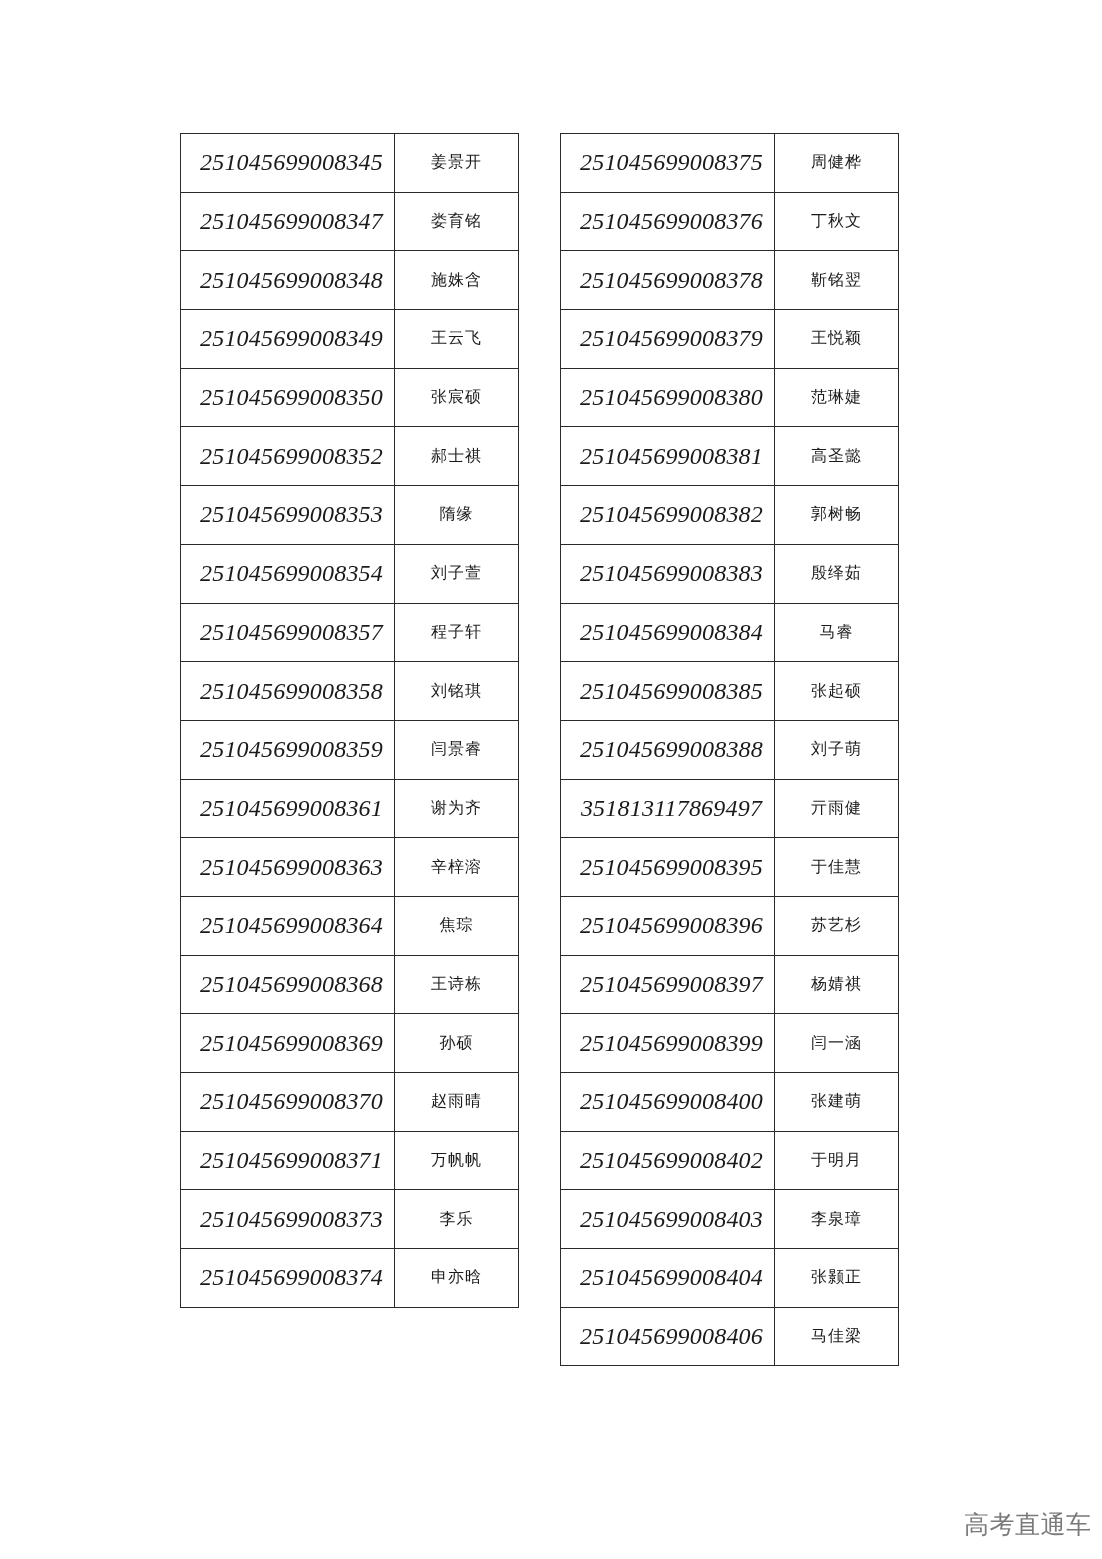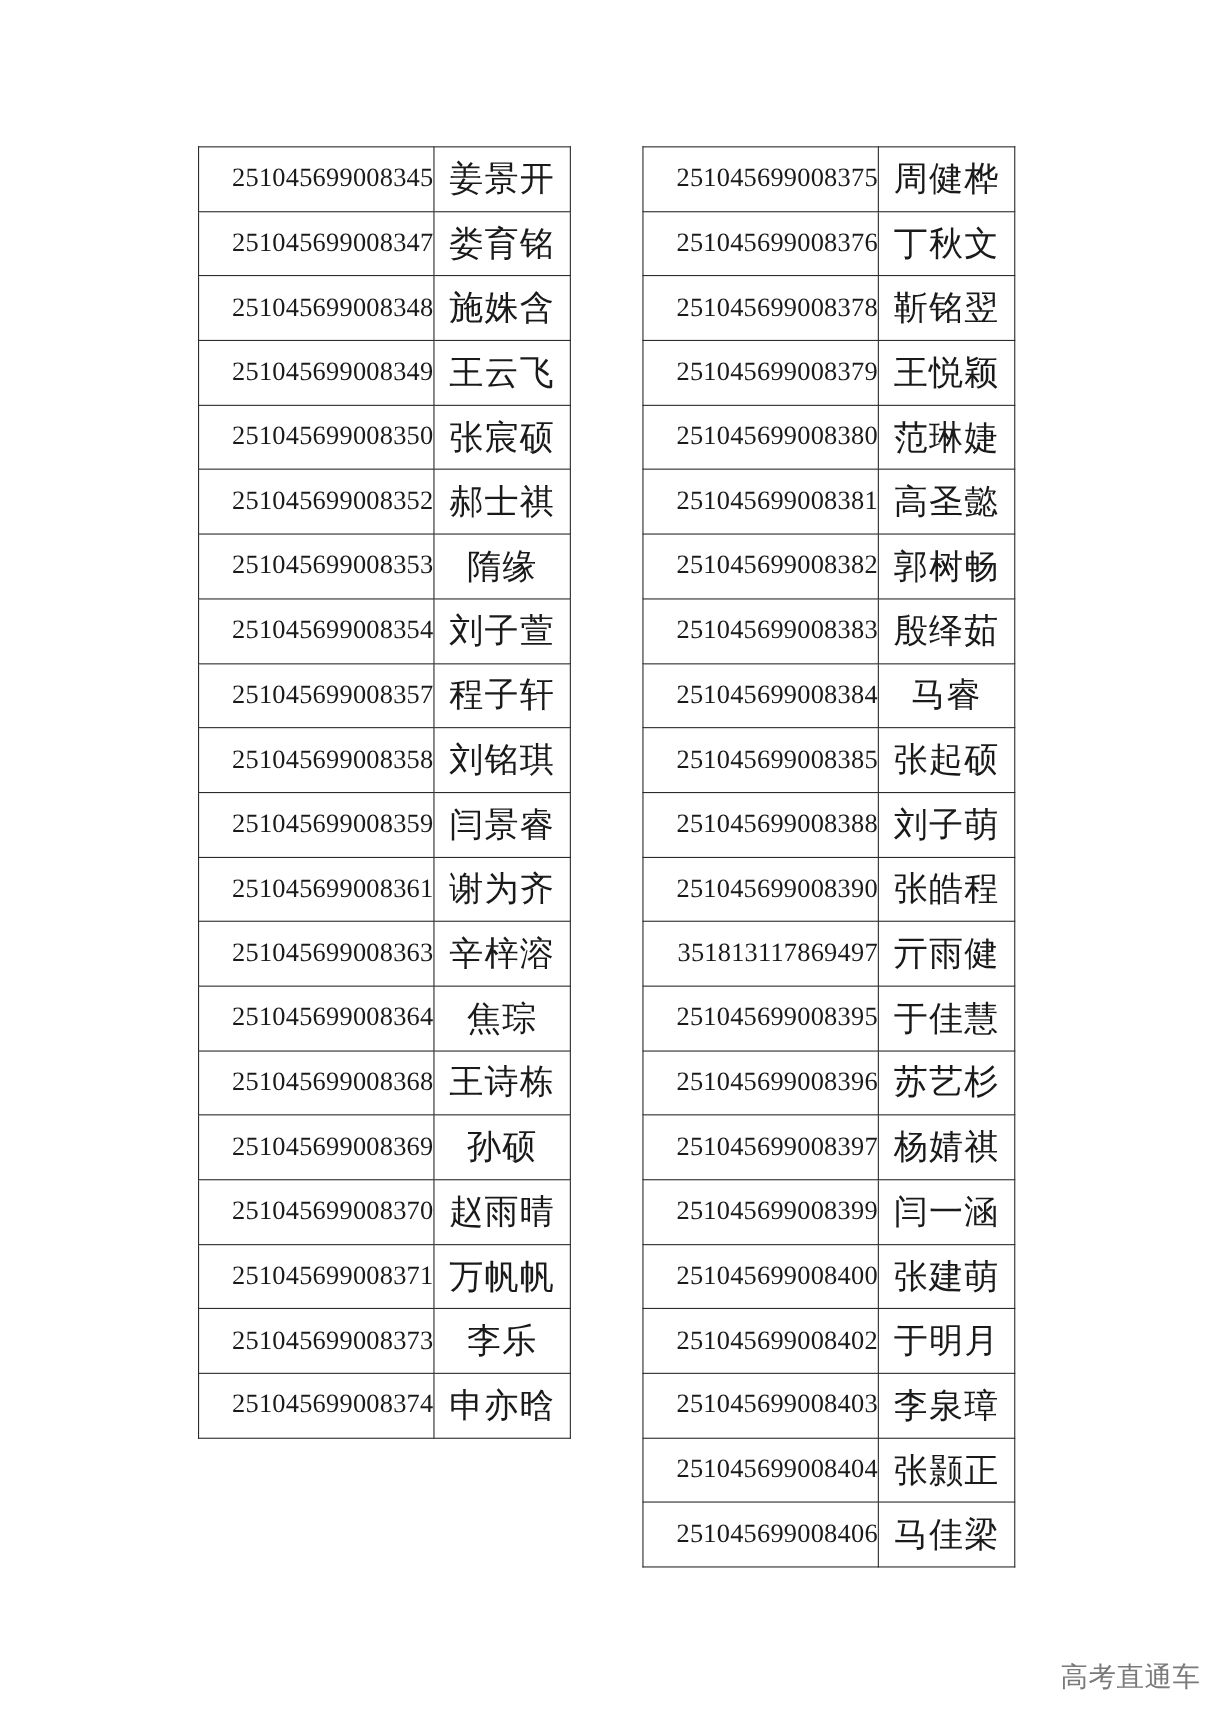--- a/index.html
+++ b/index.html
@@ -15,42 +15,43 @@
     font-family: "Liberation Serif", "DejaVu Serif", serif;
     color: #1a1a1a;
   }
   .page-table {
     position: absolute;
     top: 133px;
     border-collapse: collapse;
     table-layout: fixed;
   }
   .page-table.left { left: 180px; }
-  .page-table.right { left: 584px; }
+  .page-table.right { left: 560px; }
   .page-table td {
     border: 1.3px solid #2b2b2b;
     height: 57.7px;
     padding: 0;
     vertical-align: middle;
     white-space: nowrap;
     overflow: hidden;
   }
   .page-table td.id-cell {
     width: 214px;
-    text-align: right;
+    text-align: center;
     padding-left: 8px;
     font-size: 24px;
     letter-spacing: 0.2px;
     box-sizing: border-box;
+    font-style: italic;
   }
   .page-table td.name-cell {
     width: 123px;
     text-align: center;
     font-family: "DejaVu Sans", "Liberation Sans", sans-serif;
-    font-size: 31px;
+    font-size: 16px;
     letter-spacing: 1px;
   }
   .watermark {
     position: absolute;
     left: 964px;
     top: 1508px;
     font-family: "DejaVu Sans", "Liberation Sans", sans-serif;
     font-size: 25px;
     color: #7a7a7a;
     letter-spacing: 0.5px;
@@ -184,24 +185,20 @@
       </tr>
       <tr>
         <td class="id-cell">251045699008385</td>
         <td class="name-cell">张起硕</td>
       </tr>
       <tr>
         <td class="id-cell">251045699008388</td>
         <td class="name-cell">刘子萌</td>
       </tr>
       <tr>
-        <td class="id-cell">251045699008390</td>
-        <td class="name-cell">张皓程</td>
-      </tr>
-      <tr>
         <td class="id-cell">351813117869497</td>
         <td class="name-cell">亓雨健</td>
       </tr>
       <tr>
         <td class="id-cell">251045699008395</td>
         <td class="name-cell">于佳慧</td>
       </tr>
       <tr>
         <td class="id-cell">251045699008396</td>
         <td class="name-cell">苏艺杉</td>

